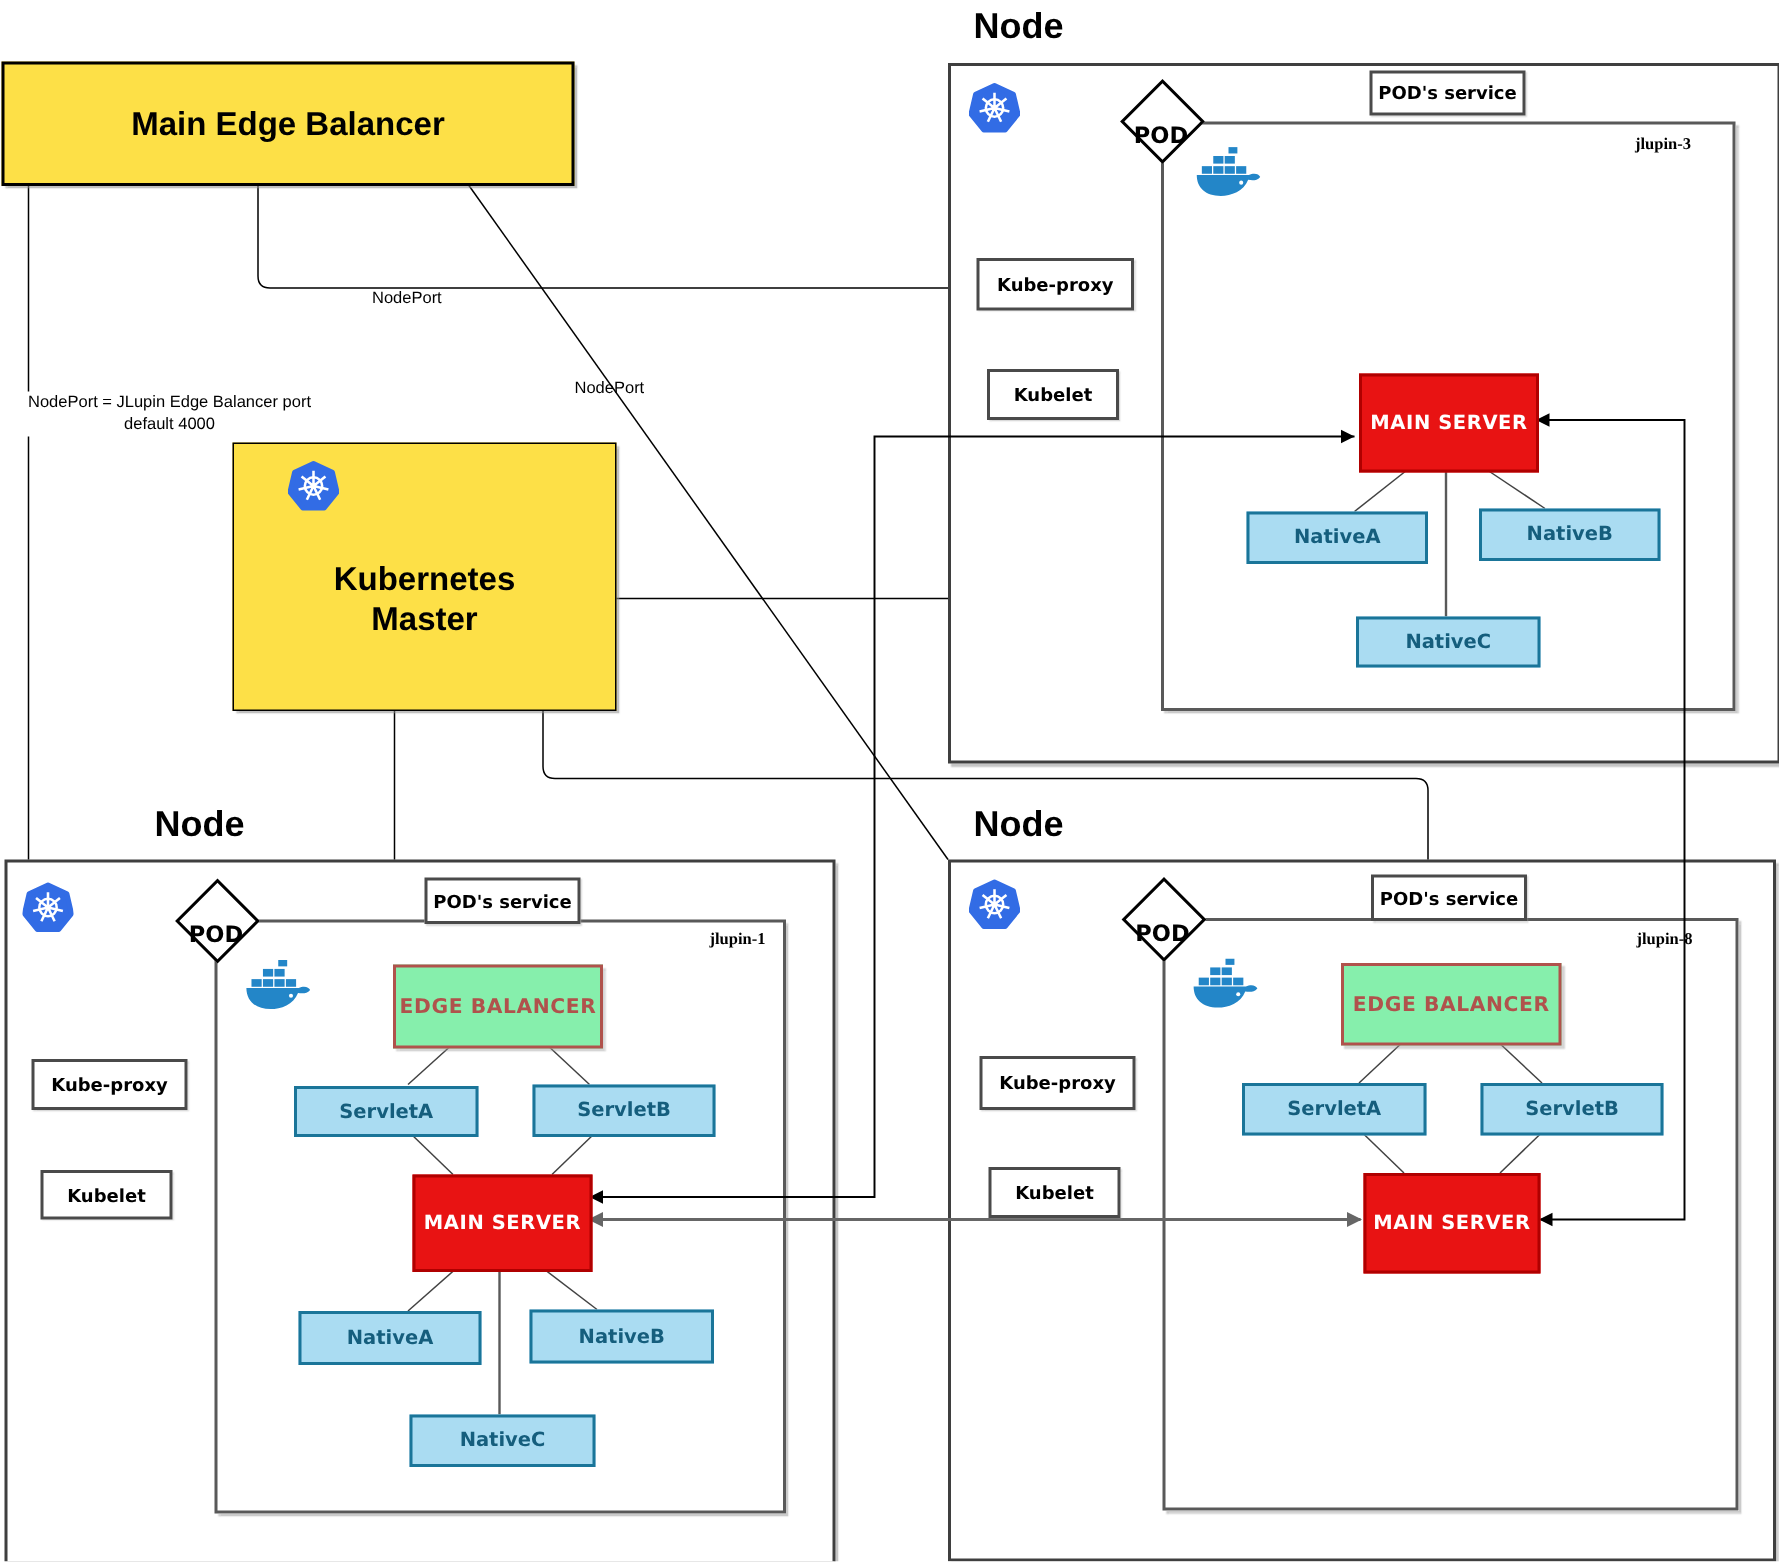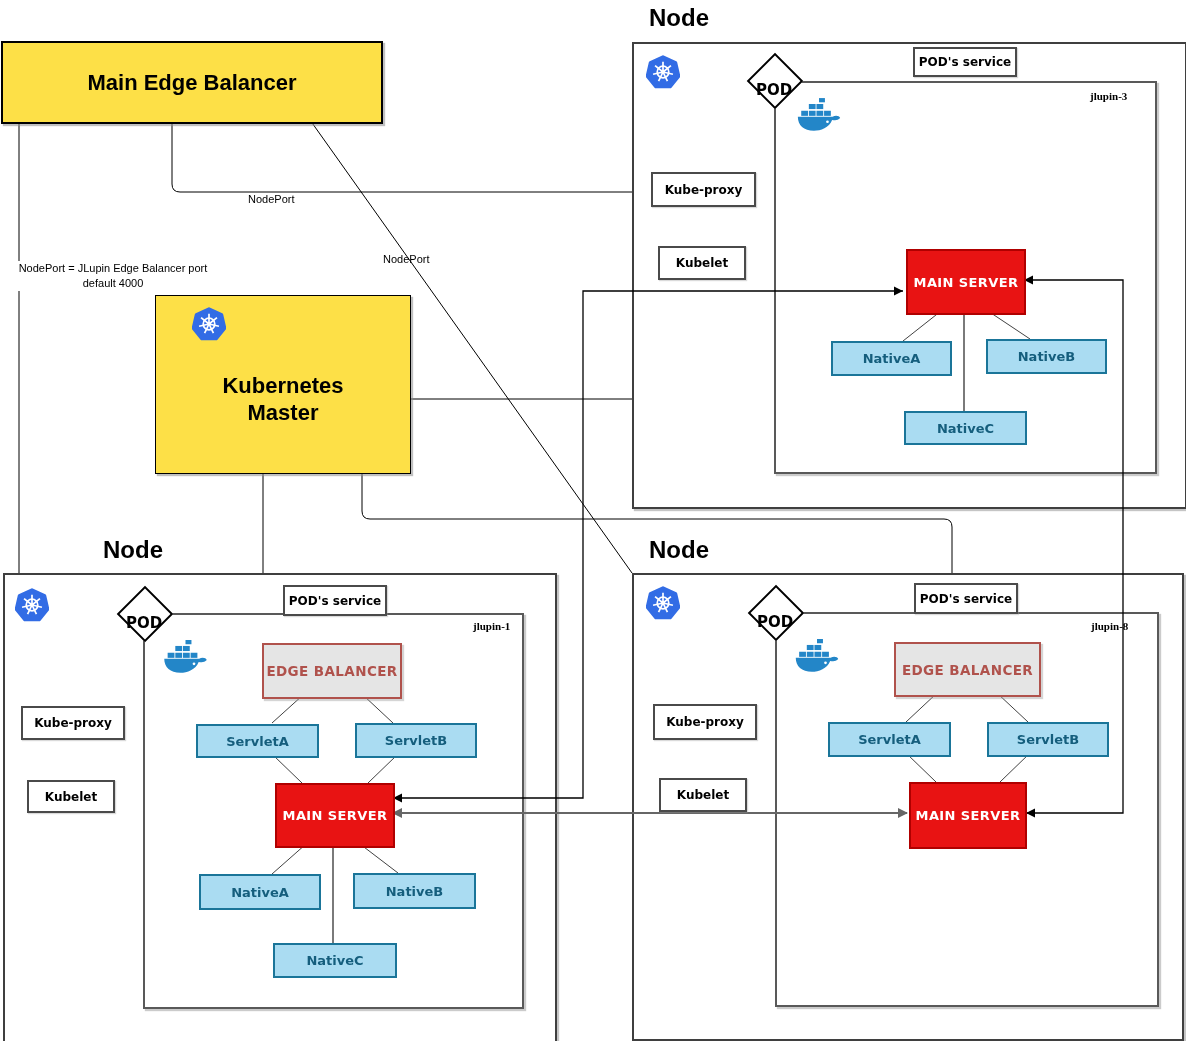--- a/index.html
+++ b/index.html
@@ -28,21 +28,21 @@
   .small-box { position:absolute; background:#fff; border:2px solid #4a4a4a;
                display:flex; align-items:center; justify-content:center;
                font-weight:bold; font-size:12px; color:#000;
                font-family:"DejaVu Sans",sans-serif;
                box-shadow:1px 1px 1px rgba(150,150,150,.35); }
 
   .unit-box { position:absolute; display:flex; align-items:center; justify-content:center;
               font-weight:bold; font-family:"DejaVu Sans",sans-serif; font-size:13px; }
   .unit-blue { background:#aadcf2; border:2px solid #1a7599; color:#155e7d; }
   .unit-red  { background:#e81313; border:2px solid #b00000; color:#fff; letter-spacing:.4px; }
-  .unit-pink { background:#e5e5e5; border:2px solid #b0524c; color:#b0524c;
+  .unit-pink { background:#86efac; border:2px solid #b0524c; color:#b0524c;
                font-size:13.5px; letter-spacing:.4px;
                box-shadow:2px 2px 1px rgba(150,150,150,.4); }
 
   .note { position:absolute; font-size:11px; text-align:center; color:#000;
           background:#fff; line-height:15px; }
   .nodeport-label { position:absolute; font-size:11px; color:#000; }
 
   .diamond-wrap { position:absolute; width:56px; height:56px;
                   display:flex; align-items:center; justify-content:center; }
   .diamond-shape { position:absolute; left:9px; top:9px; width:36px; height:36px;

